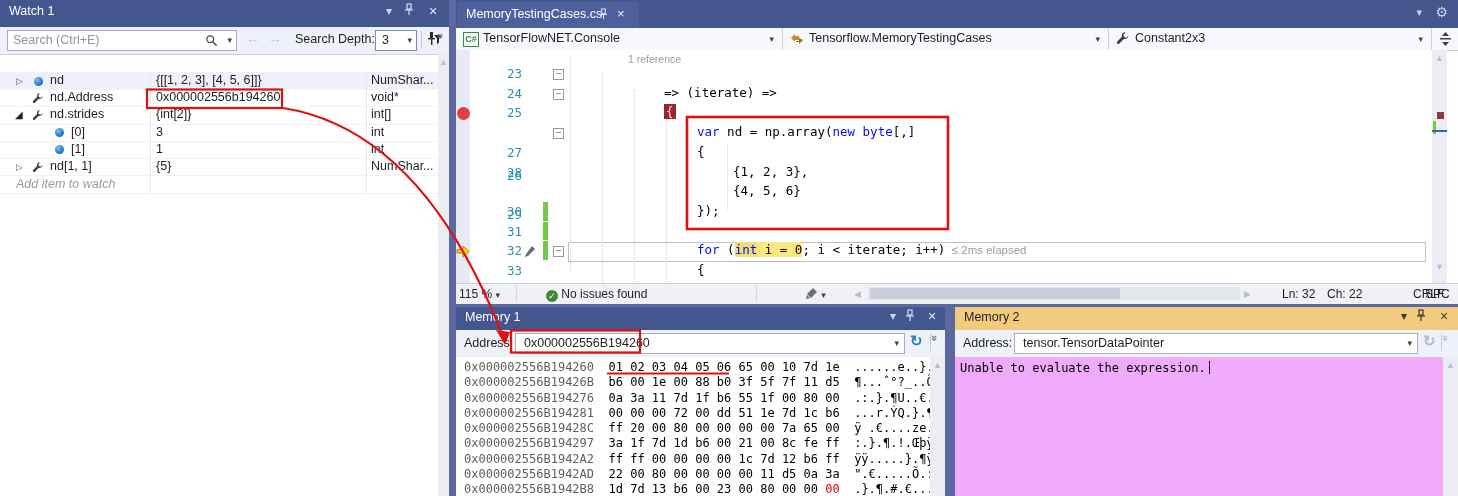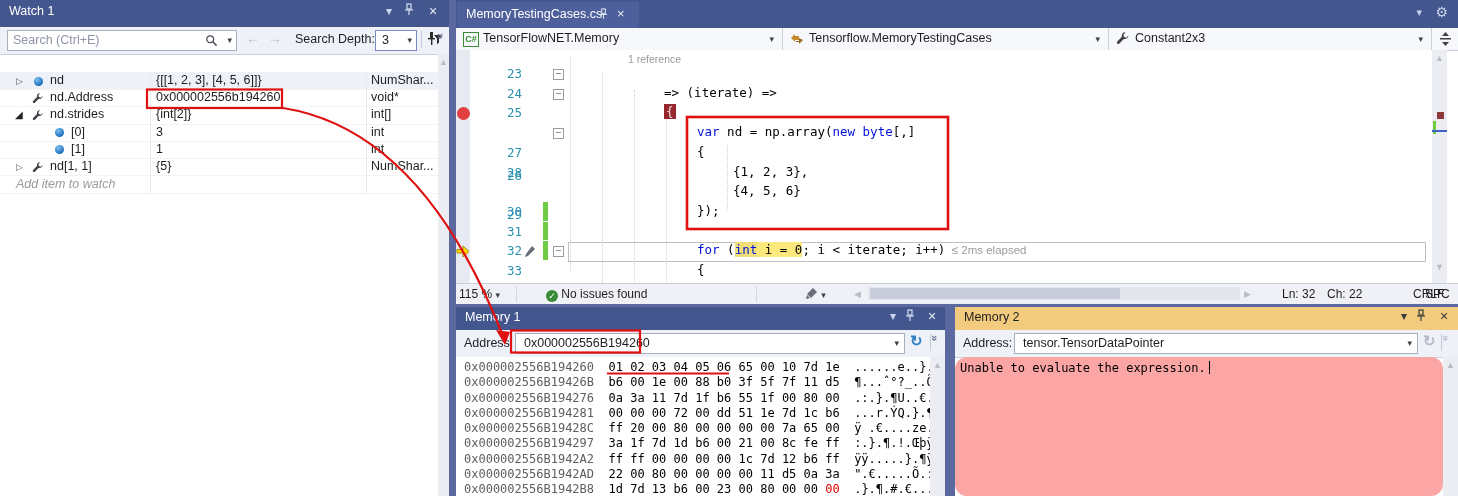--- a/index.html
+++ b/index.html
@@ -200,21 +200,21 @@
         </span>
         <span class="abs" style="left:160px;top:4px;color:#E6EBF7;font-size:13px;">×</span>
       </div>
       <span class="abs" style="right:36px;top:6px;color:#C9D2EC;font-size:11px;">▾</span>
       <span class="abs" style="right:10px;top:4px;color:#C9D2EC;font-size:14px;">⚙</span>
     </div>
 
     <div class="abs navbar" style="left:0;top:28px;width:1002px;height:22px;">
       <div class="navsec" style="left:0;width:326px;">
         <span class="abs" style="left:7px;top:4px;width:14px;height:13px;border:1px solid #388A34;color:#388A34;font-size:9px;line-height:13px;text-align:center;font-weight:bold;">C#</span>
-        <span class="navlbl" style="left:27px;">TensorFlowNET.Memory</span>
+        <span class="navlbl" style="left:27px;">TensorFlowNET.Console</span>
         <span class="abs ddarrow" style="right:8px;top:6px;">▾</span>
       </div>
       <div class="navsec" style="left:327px;width:325px;">
         <span class="abs" style="left:7px;top:4px;">
           <svg width="14" height="14" viewBox="0 0 14 14">
               <g fill="#C78A2D">
                 <path d="M1,6 L5,2 L5,4 L9,4 L9,8 L5,8 L5,10 z"></path>
                 <path d="M13,8 L9,12 L9,10 L6,10 L6,9 L9,9 L9,6 z" fill="#9A6A1E"></path>
               </g>
             </svg>
@@ -396,21 +396,21 @@
     <div class="abs toolbar" style="left:0;top:23px;width:503px;height:27px;">
       <span class="abs" style="left:8px;top:6px;">Address:</span>
       <div class="inputbox" style="left:59px;top:3px;width:402px;height:19px;">
         <span class="abs" style="left:8px;top:2px;">tensor.TensorDataPointer</span>
         <span class="abs ddarrow" style="right:5px;top:4px;">▾</span>
       </div>
       <span class="abs" style="left:468px;top:2px;color:#B6BAC6;font-size:15px;font-weight:bold;">↻</span>
       <span class="abs" style="left:486px;top:4px;width:1px;height:17px;background:#C5CADB;"></span>
       <span class="abs overflow-grip" style="left:489px;top:1px;color:#B6BAC6;">»</span>
     </div>
-    <div class="abs" style="left:0;top:50px;width:488px;height:139px;background:#fca5a5;border-radius:12px;">
+    <div class="abs" style="left:0;top:50px;width:488px;height:139px;background:#f0abfc;">
       <span class="memrow" style="left:5px;top:4px;"><span>Unable to evaluate the expression.</span><span class="caret"></span></span>
     </div>
     <div class="abs scrolltrack" style="left:488px;top:50px;width:15px;height:139px;">
       <div class="scrollarrow" style="padding-top:3px;">▲</div>
     </div>
   </div>
 
   <svg class="abs annot" width="1458" height="496" viewBox="0 0 1458 496" style="left:0;top:0;">
     <rect x="147" y="89.5" width="135" height="18.5" fill="none" stroke="#E01010" stroke-width="2.2"></rect>
     <rect x="511" y="330.5" width="129" height="22" fill="none" stroke="#E01010" stroke-width="2.2"></rect>

